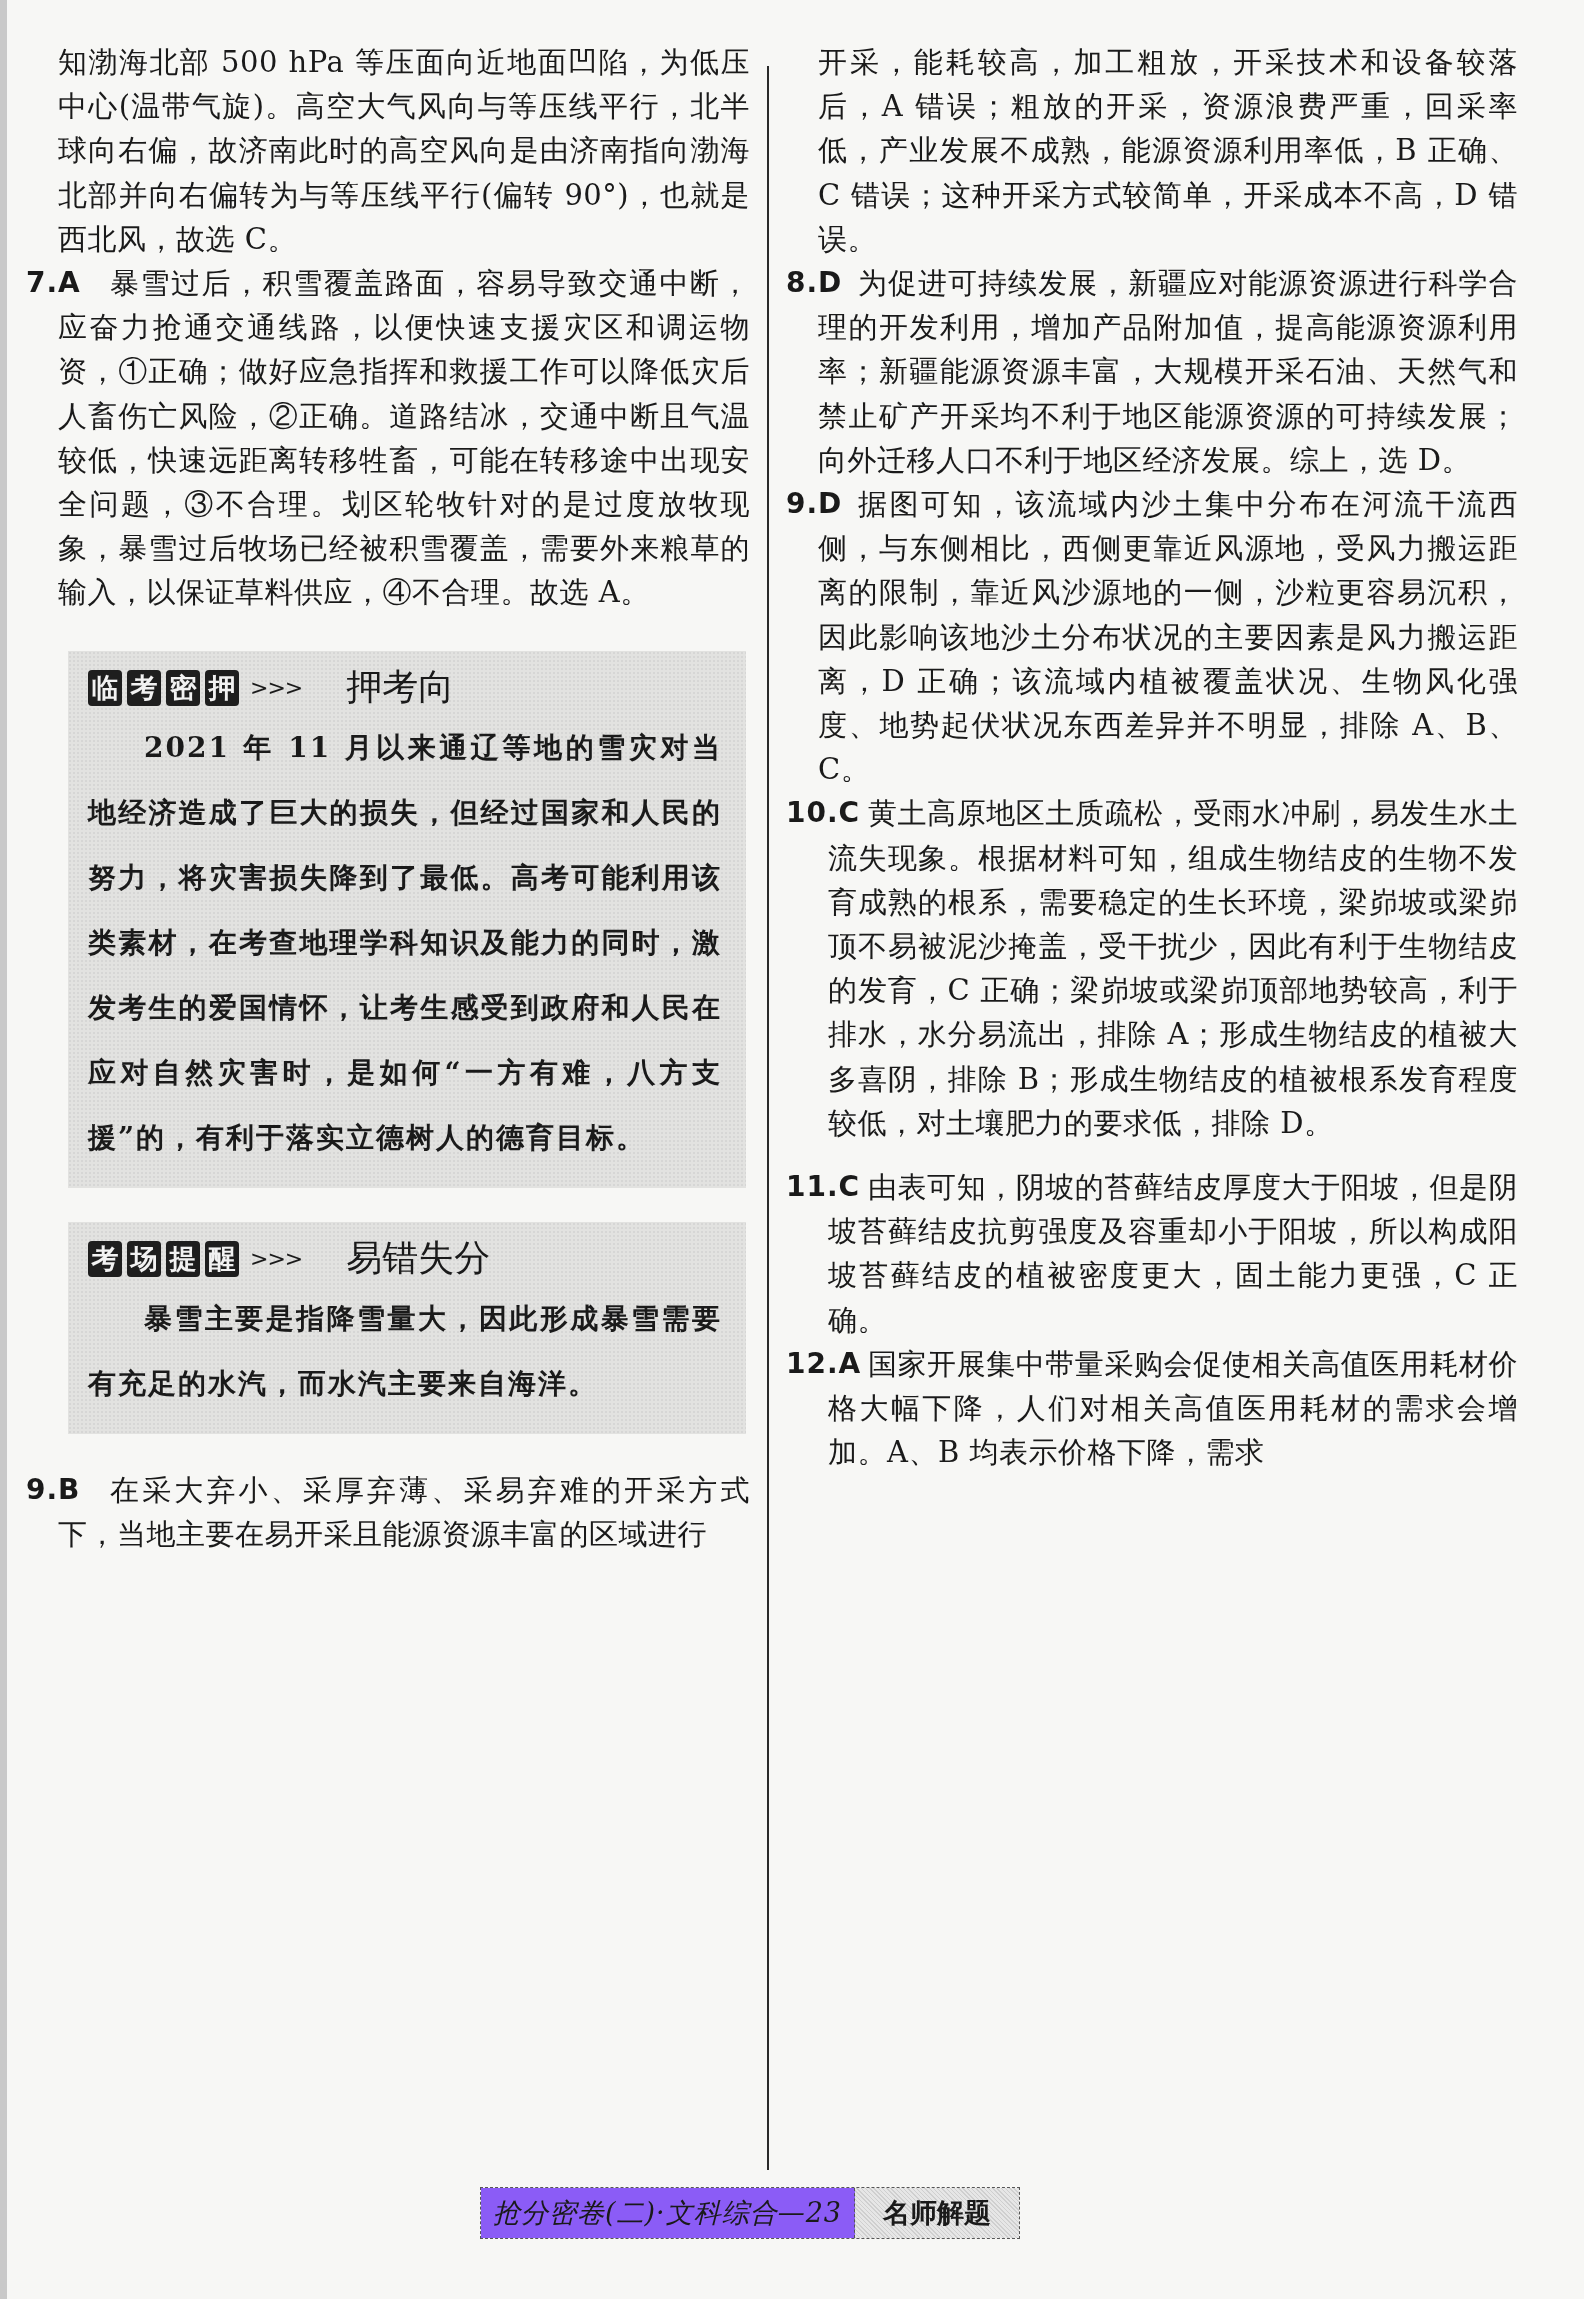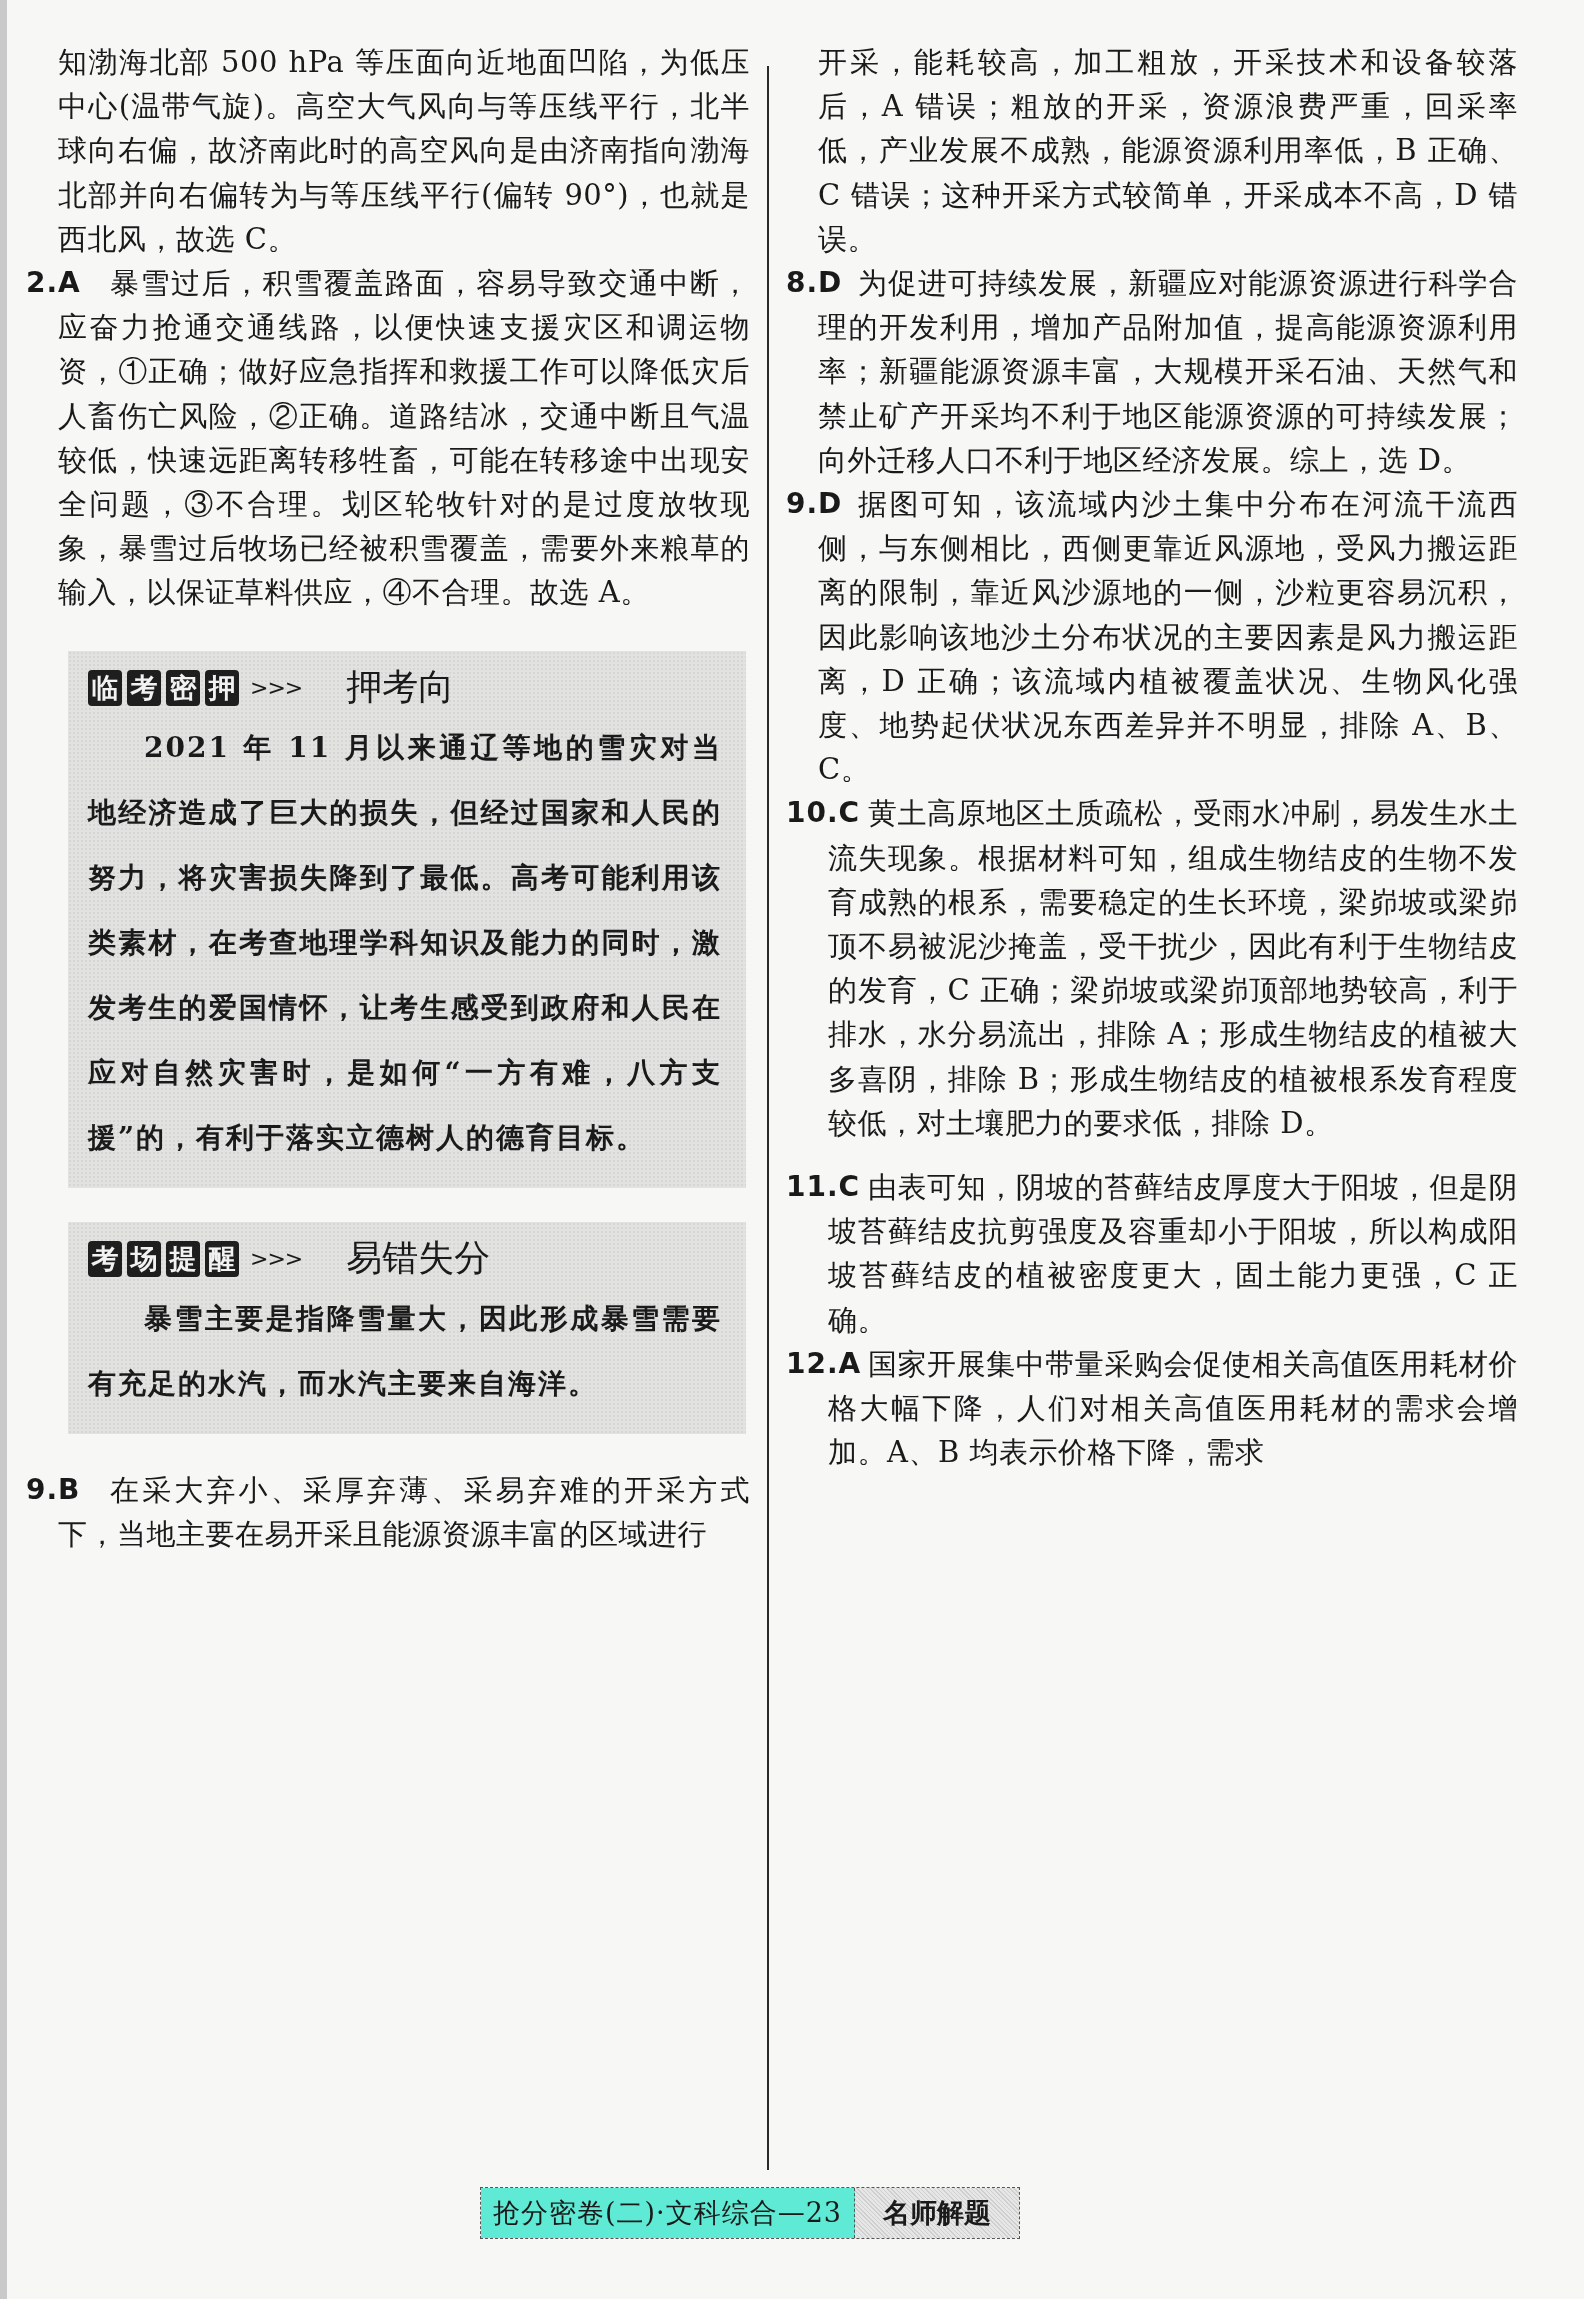--- a/index.html
+++ b/index.html
@@ -44,42 +44,42 @@
     font-size: 28px; line-height: 65px; text-align: justify; text-indent: 2em;
     letter-spacing: 2px; margin-top: 4px;
   }
 
   .footer {
     position: absolute; left: 480px; top: 2187px; height: 50px; display: flex;
     border: 1.5px dashed #555;
   }
   .footer-left {
     font-size: 27px; padding: 0 12px; display: flex; align-items: center;
-    background: #5eead4; border-right: 1.5px dashed #555; letter-spacing: 1px;
+    background: #8b5cf6; border-right: 1.5px dashed #555; letter-spacing: 1px; font-style: italic;
   }
   .footer-right {
     font-family: "DejaVu Sans", "Liberation Sans", sans-serif; font-weight: bold;
     font-size: 27px; padding: 0 28px; display: flex; align-items: center;
     background: repeating-linear-gradient(45deg, #cfcfcf 0 1px, #e6e6e6 1px 3px);
   }
 </style>
 </head>
 <body>
 
 <div class="edge"></div>
 <div class="divider"></div>
 
 <div class="col col-left">
   <p class="para item">
     <span class="body">知渤海北部 500 hPa 等压面向近地面凹陷，为低压中心(温带气旋)。高空大气风向与等压线平行，北半球向右偏，故济南此时的高空风向是由济南指向渤海北部并向右偏转为与等压线平行(偏转 90°)，也就是西北风，故选 C。</span>
   </p>
 
 
   <div class="para item">
-    <span class="num">2.A</span>
+    <span class="num">7.A</span>
     <span class="body" style="text-indent:52px;">暴雪过后，积雪覆盖路面，容易导致交通中断，应奋力抢通交通线路，以便快速支援灾区和调运物资，①正确；做好应急指挥和救援工作可以降低灾后人畜伤亡风险，②正确。道路结冰，交通中断且气温较低，快速远距离转移牲畜，可能在转移途中出现安全问题，③不合理。划区轮牧针对的是过度放牧现象，暴雪过后牧场已经被积雪覆盖，需要外来粮草的输入，以保证草料供应，④不合理。故选 A。</span>
   </div>
 
   <div class="callout">
     <div class="callout-head">
       <span class="badge">临</span>
       <span class="badge">考</span>
       <span class="badge">密</span>
       <span class="badge">押</span>
       <span class="chev">&gt;&gt;&gt;</span>

